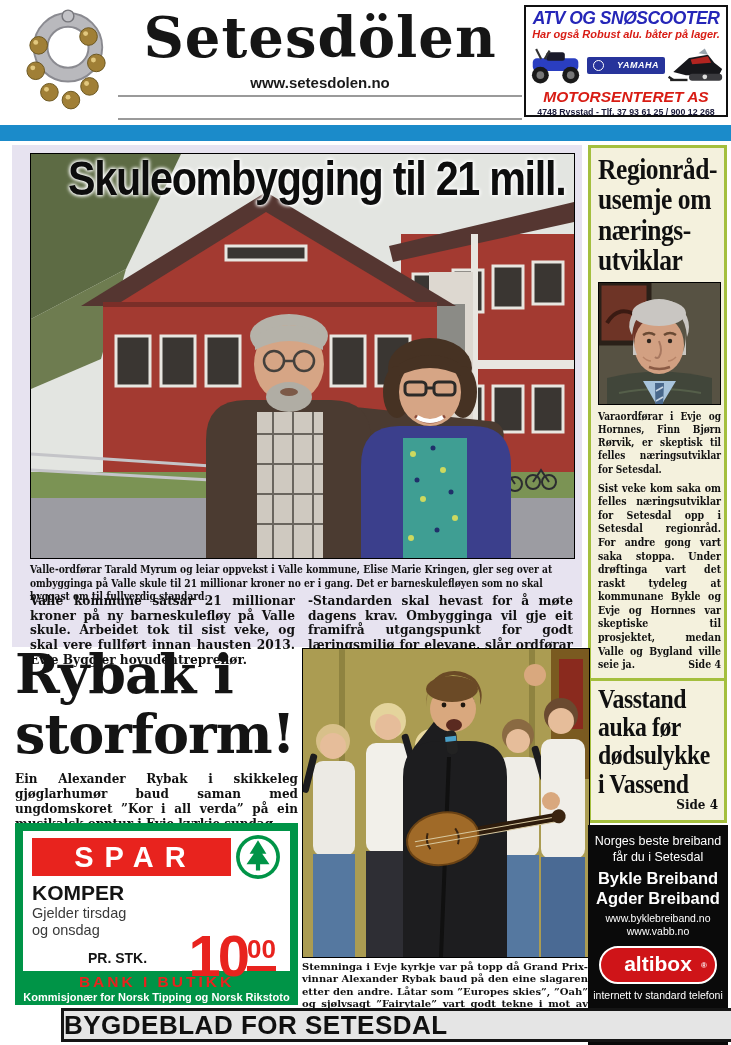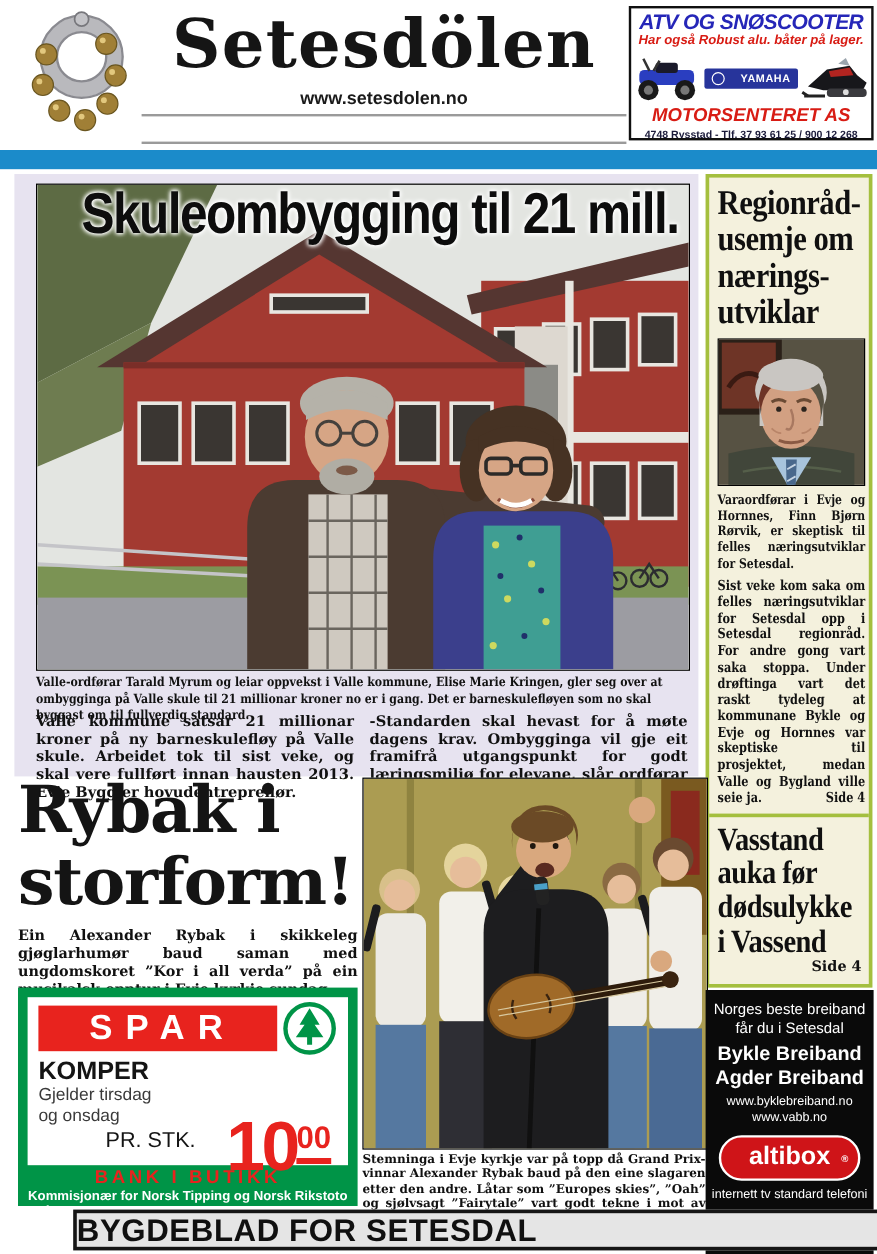--- a/index.html
+++ b/index.html
@@ -16,21 +16,21 @@
   .mast-site{font-size:15px;font-weight:bold;color:#1a1a1a;}
   .mast-rule{height:2px;background:#9a9a9a;}
   .mast-issue{font-size:14.5px;color:#222;}
 
   
   .topad{border:2px solid #101010;background:#fff;box-sizing:border-box;text-align:center;overflow:hidden;}
   .topad-h{font-size:17.5px;font-weight:900;font-style:italic;color:#2526b8;letter-spacing:-0.5px;margin-top:1px;}
   .topad-s{font-size:11px;font-weight:bold;font-style:italic;color:#d81c14;margin-top:-1px;}
   .topad-row{display:flex;align-items:center;justify-content:center;gap:2px;height:50px;}
   .yam{background:#27349b;color:#fff;font-size:9px;font-weight:900;letter-spacing:0.5px;
-       padding:3px 6px;border-radius:2px;display:flex;align-items:center;gap:13px;}
+       padding:3px 6px;border-radius:2px;display:flex;align-items:center;gap:13px;font-style:italic;}
   .yam-circ{width:9px;height:9px;border:1.5px solid #fff;border-radius:50%;display:inline-block;}
   .topad-d{font-size:15.5px;font-weight:900;font-style:italic;color:#d81c14;margin-top:-2px;}
   .topad-c{font-size:8.8px;font-weight:bold;color:#1a1a3a;margin-top:1px;}
 
   .bluebar{background:#1b8bca;}
 
   
   .main-panel{background:#e7e3f0;}
   .photo-frame{border:1px solid #000;overflow:hidden;background:#dfe1dc;}
   .main-hl{font-weight:900;font-size:48px;letter-spacing:-1.5px;color:#0d0d0d;line-height:1.0;
@@ -59,21 +59,21 @@
   .ry-cap{font-size:10px;line-height:1.24;}
 
   
   .spar{background:#009447;box-sizing:border-box;padding:8px 8px 0 8px;}
   .spar-white{background:#fff;height:130px;padding:5px 9px;box-sizing:content-box;}
   .spar-logo-row{display:flex;align-items:center;height:42px;}
   .spar-red{flex:1;height:38px;background:#e8231e;color:#fff;font-weight:900;font-size:29px;
             letter-spacing:11px;text-align:center;line-height:38px;padding-left:8px;}
   .spar-prod{font-size:21px;font-weight:900;color:#141414;margin-top:3px;}
   .spar-valid{font-size:14.5px;color:#3a3a3a;line-height:1.15;}
-  .spar-per{font-size:18px;font-weight:400;color:#141414;margin-left:56px;margin-top:2px;}
+  .spar-per{font-size:14px;font-weight:700;color:#141414;margin-left:56px;margin-top:12px;}
   .spar-price{position:absolute;right:14px;top:52px;color:#e8231e;font-weight:900;line-height:1;margin-top:44px;}
   .spar-price .big{font-size:58px;letter-spacing:-3px;}
   .spar-price .dec{font-size:26px;vertical-align:18px;border-bottom:5px solid #e8231e;padding-bottom:2px;}
   .spar-bank{font-size:15.5px;font-weight:900;color:#e8231e;letter-spacing:3px;text-align:center;margin-top:2px;}
   .spar-info{color:#fff;font-weight:bold;font-size:11px;text-align:center;line-height:1.25;}
 
   
   .brb{background:#0a0a0a;color:#fff;text-align:center;box-sizing:border-box;padding-top:9px;}
   .brb-l{font-size:12.5px;line-height:1.25;}
   .brb-b{font-size:16.5px;font-weight:bold;line-height:1.2;}

